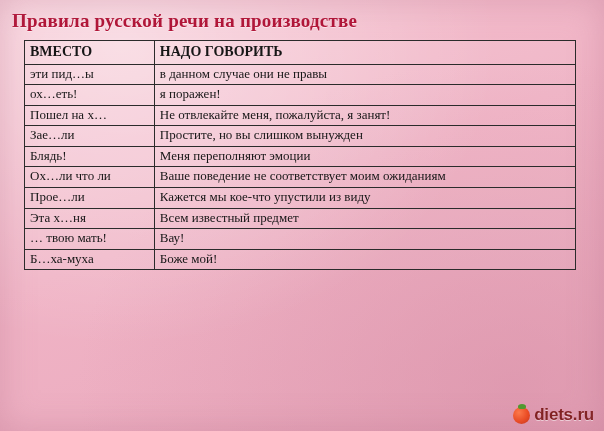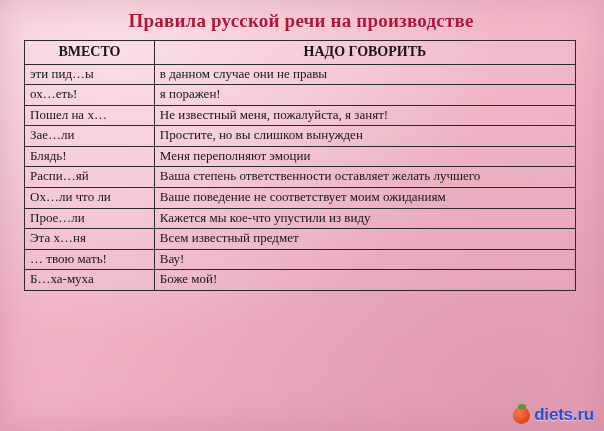--- a/index.html
+++ b/index.html
@@ -31,21 +31,20 @@
     pointer-events: none;
   }
   #sheet {
     position: absolute;
     left: 12px;
     top: 4px;
     width: 578px;
     height: 410px;
   }
   .title {
-    text-align: center;
     font-family: "Liberation Serif", serif;
     font-weight: bold;
     font-size: 19px;
     color: #b11437;
     letter-spacing: 0.2px;
     margin: 6px 0 6px 0;
     text-shadow: 0 1px 0 rgba(255,255,255,0.5);
   }
   table.grid {
     position: absolute;
@@ -64,41 +63,40 @@
     vertical-align: middle;
     line-height: 1.12;
     text-align: left;
     background: transparent;
   }
   table.grid th {
     font-weight: bold;
     font-size: 14px;
     padding-top: 3px;
     padding-bottom: 4px;
-    text-align: center;
   }
   col.c1 { width: 130px; }
   col.c2 { width: 422px; }
 
   .row-tall td { height: 28px; }
 
   
   #watermark {
     position: absolute;
     right: 10px;
     bottom: 6px;
     display: flex;
     align-items: center;
     gap: 4px;
     font-family: "Liberation Sans", sans-serif;
   }
   #watermark .wm-text {
     font-size: 17px;
     font-weight: bold;
-    color: #1d4ed8;
+    color: #7f1d1d;
     text-shadow: 0 1px 0 rgba(255,255,255,0.6);
     letter-spacing: -0.2px;
   }
   .tomato {
     width: 17px;
     height: 17px;
     border-radius: 50%;
     background: radial-gradient(circle at 35% 32%, #ff7b4a 0%, #ef4b1f 55%, #c63111 100%);
     position: relative;
   }
@@ -143,33 +141,29 @@
         <tr>
           <td>эти пид…ы</td>
           <td>в данном случае они не правы</td>
         </tr>
         <tr>
           <td>ох…еть!</td>
           <td>я поражен!</td>
         </tr>
         <tr>
           <td>Пошел на х…</td>
-          <td>Не известный меня, пожалуйста, я занят!</td>
+          <td>Не отвлекайте меня, пожалуйста, я занят!</td>
         </tr>
         <tr>
           <td>Зае…ли</td>
           <td>Простите, но вы слишком вынужден</td>
         </tr>
         <tr>
           <td>Блядь!</td>
           <td>Меня переполняют эмоции</td>
-        </tr>
-        <tr>
-          <td>Распи…яй</td>
-          <td>Ваша степень ответственности оставляет желать лучшего</td>
         </tr>
         <tr>
           <td>Ох…ли что ли</td>
           <td>Ваше поведение не соответствует моим ожиданиям</td>
         </tr>
         <tr>
           <td>Прое…ли</td>
           <td>Кажется мы кое-что упустили из виду</td>
         </tr>
         <tr>

